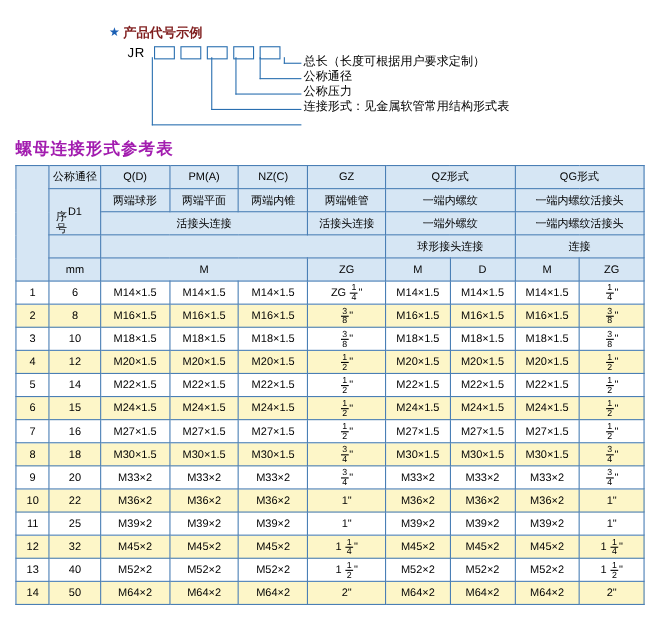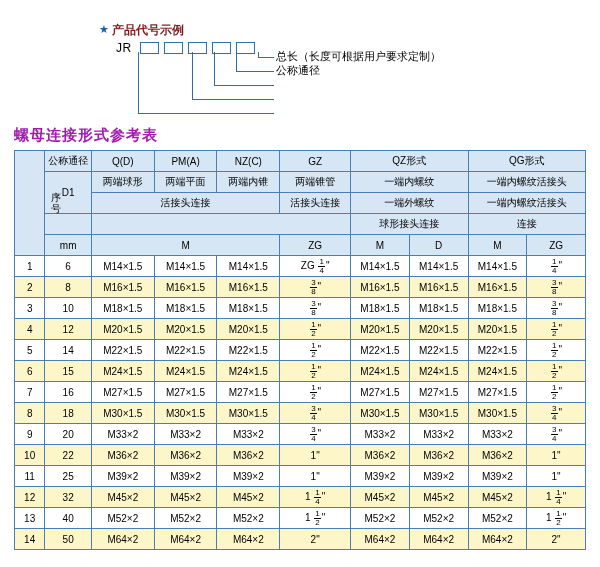--- a/index.html
+++ b/index.html
@@ -166,20 +166,22 @@
 
   <div class="lead vline" style="left:192px; top:52px; height:48px;"></div>
   <div class="lead hline" style="left:192px; top:99px; width:82px;"></div>
 
   <div class="lead vline" style="left:138px; top:52px; height:62px;"></div>
   <div class="lead hline" style="left:138px; top:113px; width:136px;"></div>
 
   <div class="callouts">
     <div>总长（长度可根据用户要求定制）</div>
     <div>公称通径</div>
+    <div>公称压力</div>
+    <div>连接形式：见金属软管常用结构形式表</div>
   </div>
 </div>
 
 <div class="section-title">螺母连接形式参考表</div>
 
 <div class="table-wrap">
   <table class="t">
     <colgroup>
       <col class="seq-col">
         <col class="dn-col">

